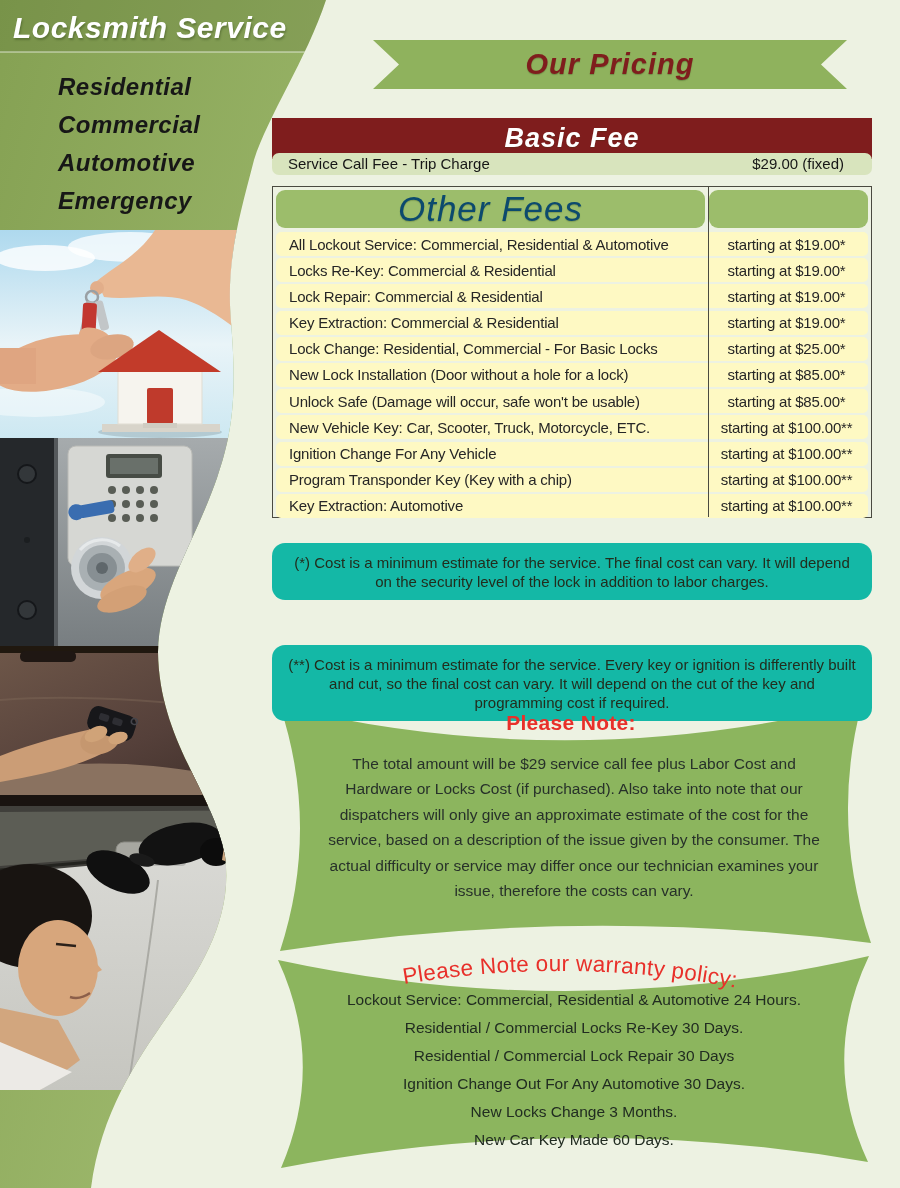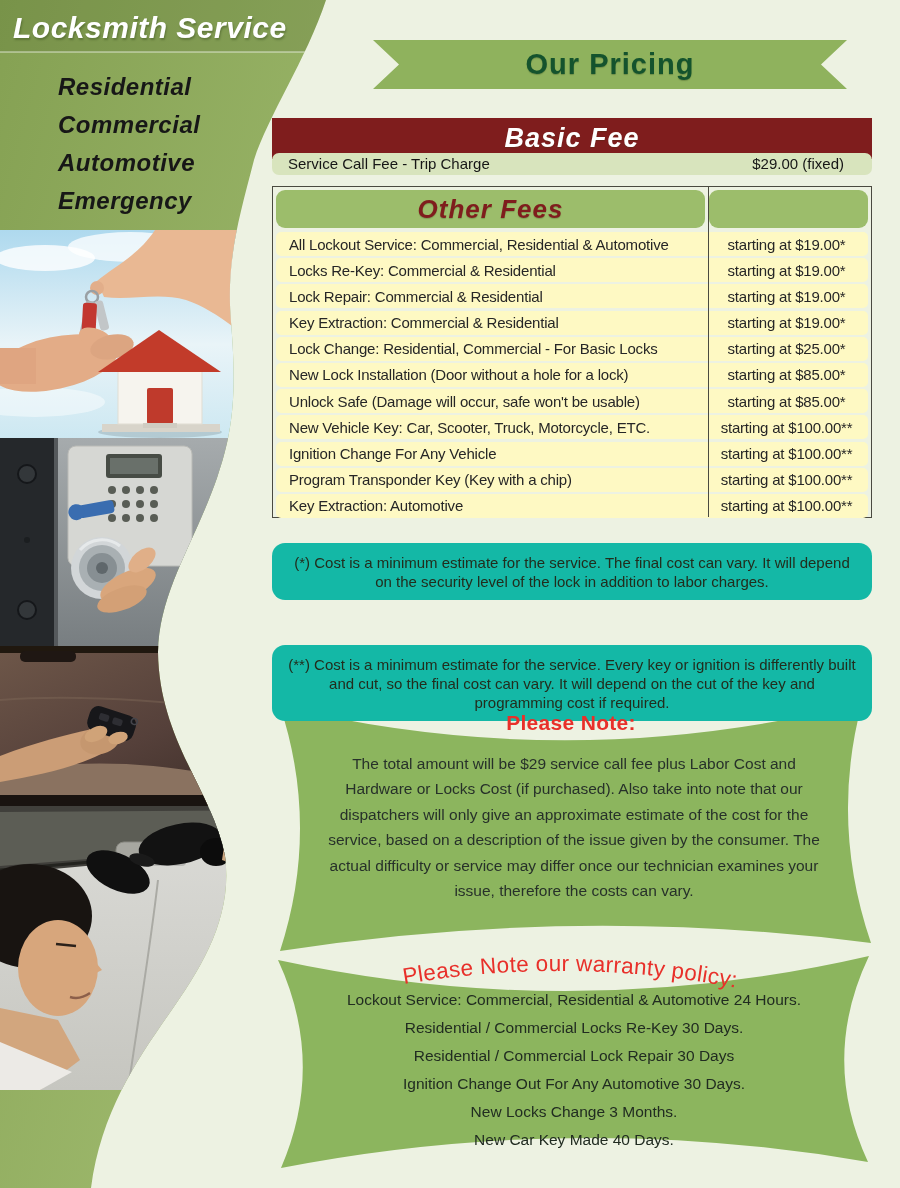--- a/index.html
+++ b/index.html
@@ -24,21 +24,21 @@
     letter-spacing:.5px;white-space:nowrap;
   }
   
   .ribbon{
     left:373px;top:40px;width:474px;height:49px;
     background:#8fb25d;
     clip-path:polygon(0% 0%,100% 0%,calc(100% - 26px) 50%,100% 100%,0% 100%,26px 50%);
     text-align:center;
   }
   .ribbon-text{
-    line-height:49px;font-size:29px;font-weight:700;color:#14532d;
+    line-height:49px;font-size:29px;font-weight:700;font-style:italic;color:#7f1d1d;
     text-shadow:0 1px 1px rgba(40,60,20,.3);letter-spacing:1px;
   }
   
   .basic-bar{
     left:272px;top:118px;width:600px;height:41px;border-radius:0;
     background:#7f1d1d;text-align:center;
   }
   .basic-bar-text{
     line-height:41px;font-size:27px;font-weight:700;font-style:italic;color:#ffffff;
     text-shadow:0 1px 1px rgba(40,60,20,.25);letter-spacing:1px;
@@ -51,21 +51,21 @@
   .service-row .price{position:absolute;right:28px;top:0;line-height:22px;}
   
   .fee-table{
     left:272px;top:186px;width:600px;height:332px;
     border:1px solid #4a4a40;box-sizing:border-box;
   }
   .thead{display:flex;gap:4px;margin:3px 3px 0 3px;height:38px;}
   .th-left{flex:0 0 429px;background:#9cbd6b;border-radius:9px;text-align:center;}
   .th-right{flex:1;background:#9cbd6b;border-radius:9px;}
   .th-title{
-    line-height:38px;font-size:26px;font-weight:700;font-style:italic;color:#7f1d1d;
+    line-height:38px;font-size:35px;font-weight:400;font-style:italic;color:#0c4a6e;
     text-shadow:0 1px 1px rgba(40,60,20,.25);letter-spacing:1px;
   }
   .tbody{margin:4px 3px 0 3px;}
   .frow{
     display:flex;align-items:center;height:24px;margin-bottom:2.2px;
     background:#fef9c3;border-radius:5px;font-size:15px;color:#262626;
   }
   .frow .svc{flex:0 0 429px;padding-left:13px;box-sizing:border-box;white-space:nowrap;letter-spacing:-.2px;}
   .frow .prc{flex:1;text-align:center;white-space:nowrap;letter-spacing:-.2px;}
   .vline{position:absolute;left:435px;top:0;bottom:0;width:1px;background:#4a4a40;}
@@ -346,14 +346,14 @@
 
 <div class="abs pn-heading">Please Note:</div>
 <div class="abs pn-body">The total amount will be $29 service call fee plus Labor Cost and Hardware or Locks Cost (if purchased). Also take into note that our dispatchers will only give an approximate estimate of the cost for the service, based on a description of the issue given by the consumer. The actual difficulty or service may differ once our technician examines your issue, therefore the costs can vary.</div>
 
 <div class="abs warranty-items">
   <div class="warranty-item">Lockout Service: Commercial, Residential &amp; Automotive 24 Hours.</div>
   <div class="warranty-item">Residential / Commercial Locks Re-Key 30 Days.</div>
   <div class="warranty-item">Residential / Commercial Lock Repair 30 Days</div>
   <div class="warranty-item">Ignition Change Out For Any Automotive 30 Days.</div>
   <div class="warranty-item">New Locks Change 3 Months.</div>
-  <div class="warranty-item">New Car Key Made 40 Days.</div>
+  <div class="warranty-item">New Car Key Made 60 Days.</div>
 </div>
 
 </body></html>

